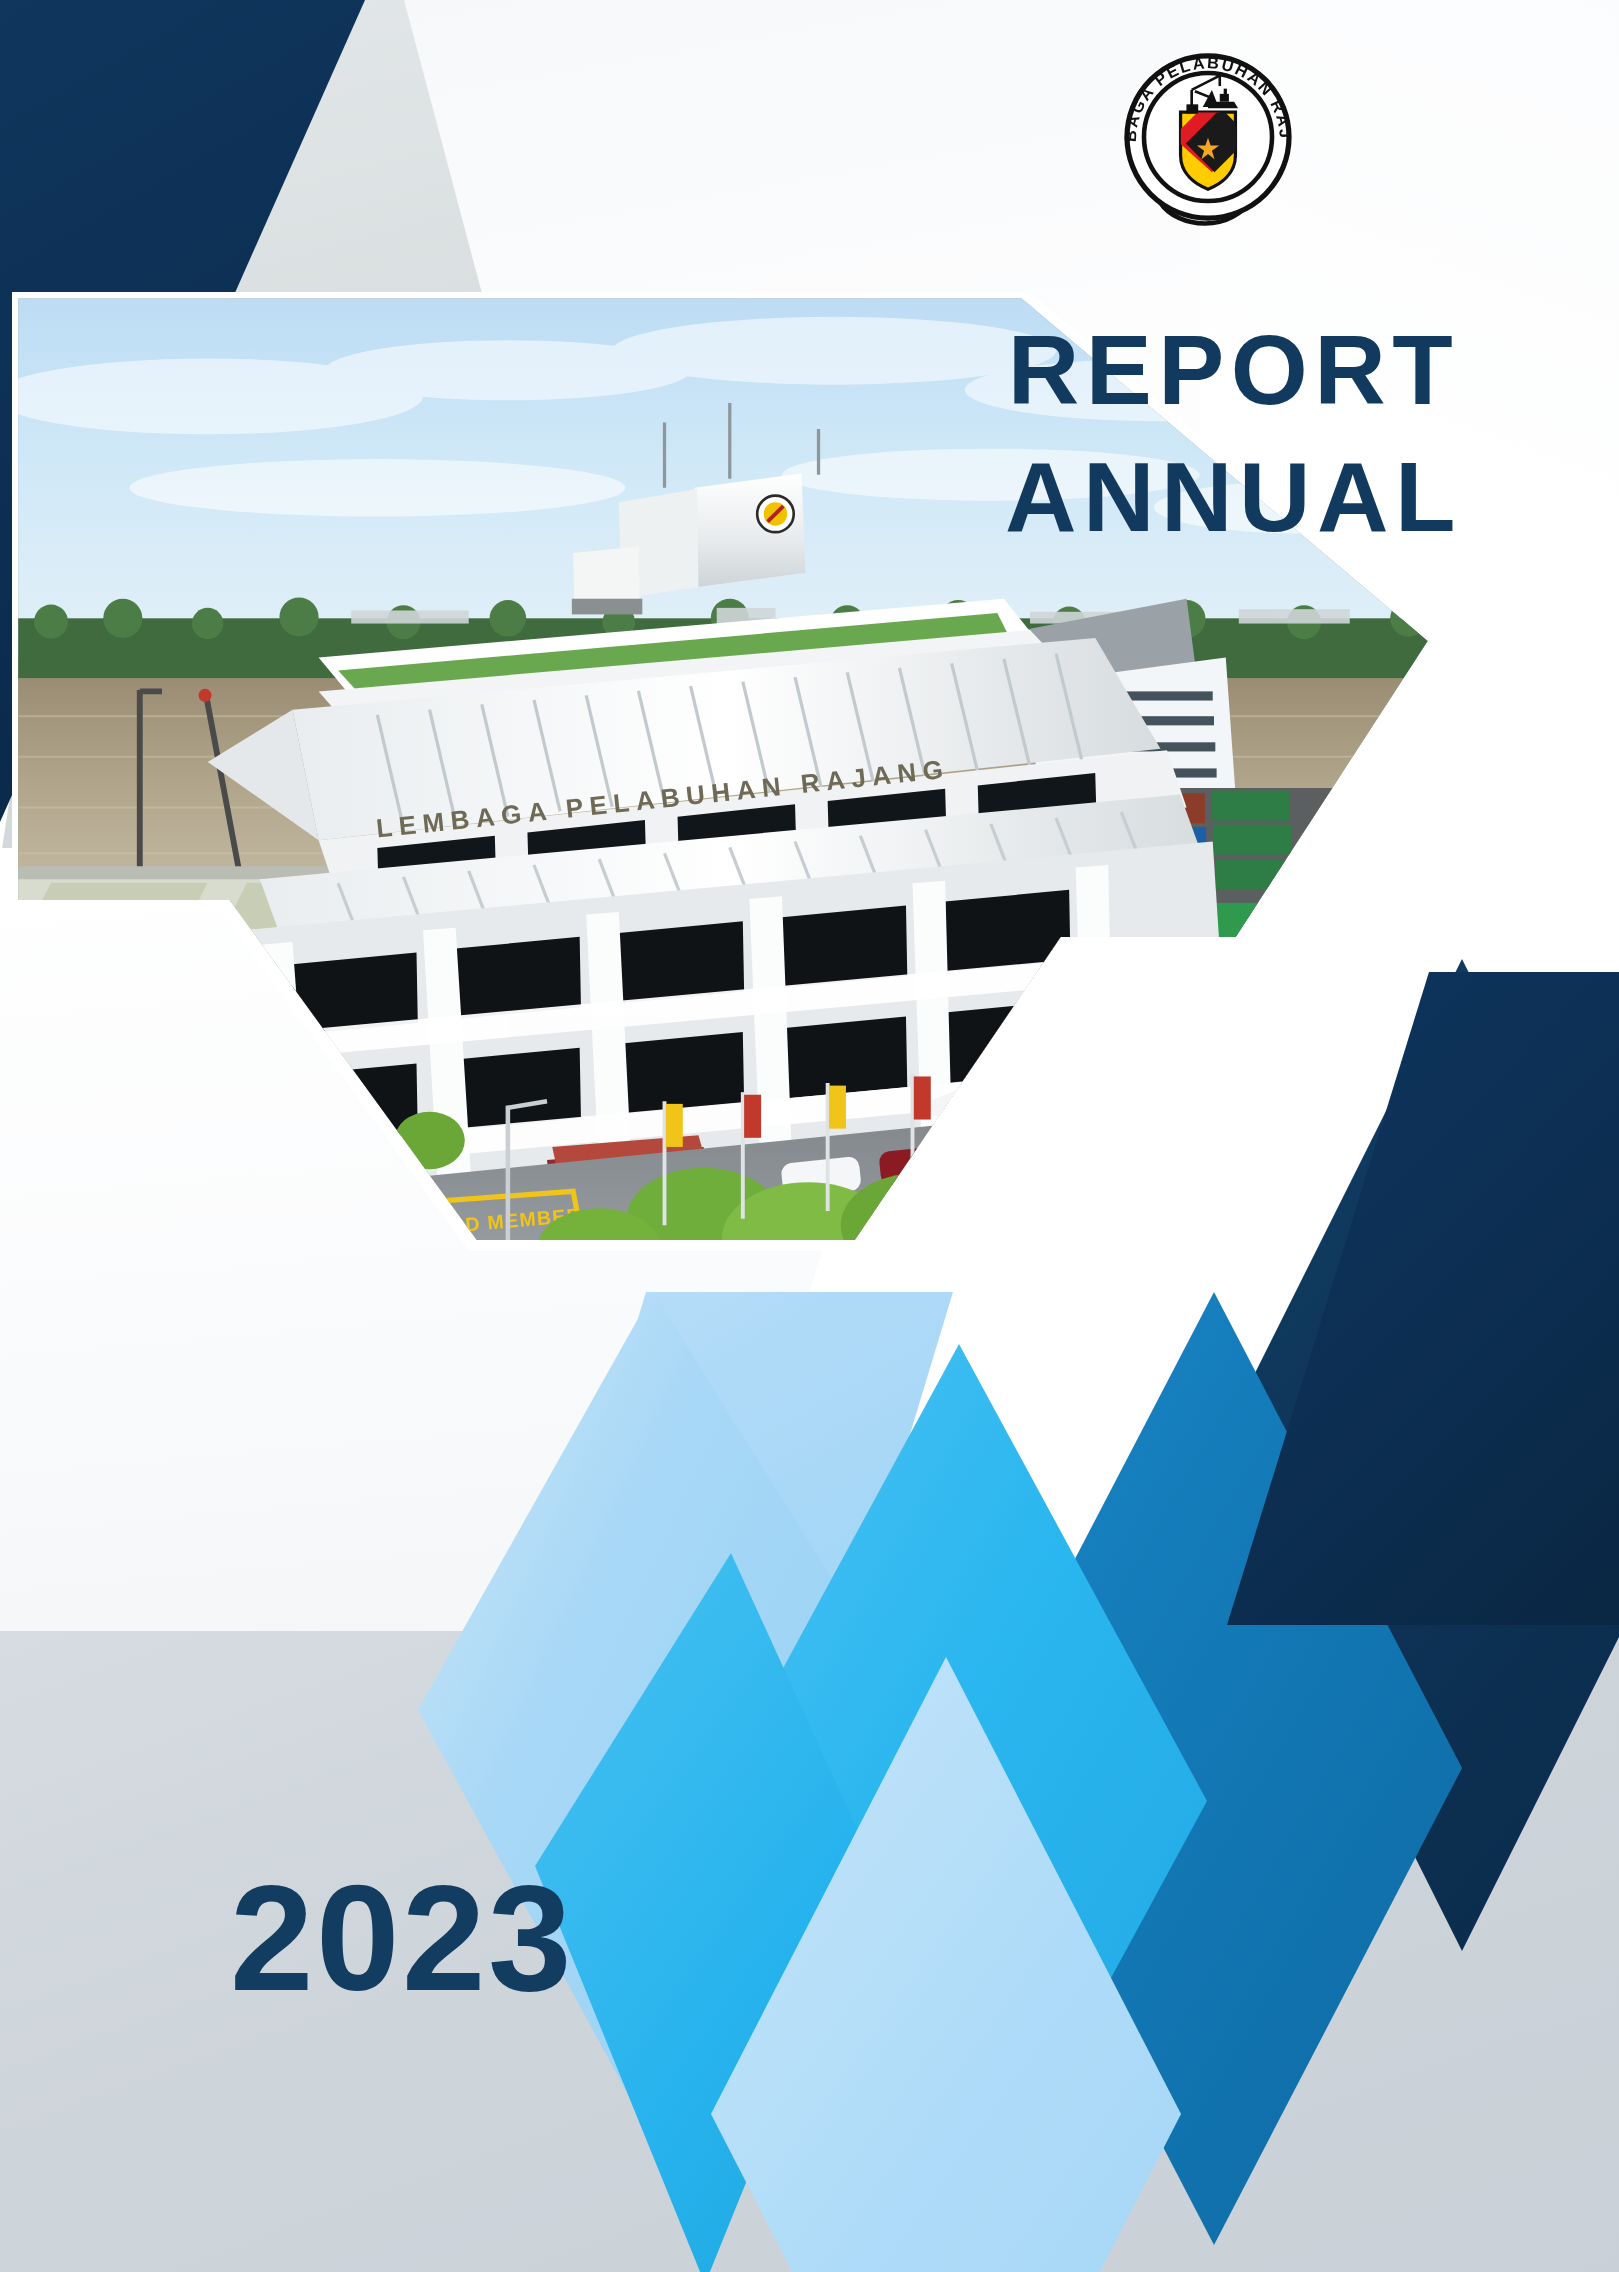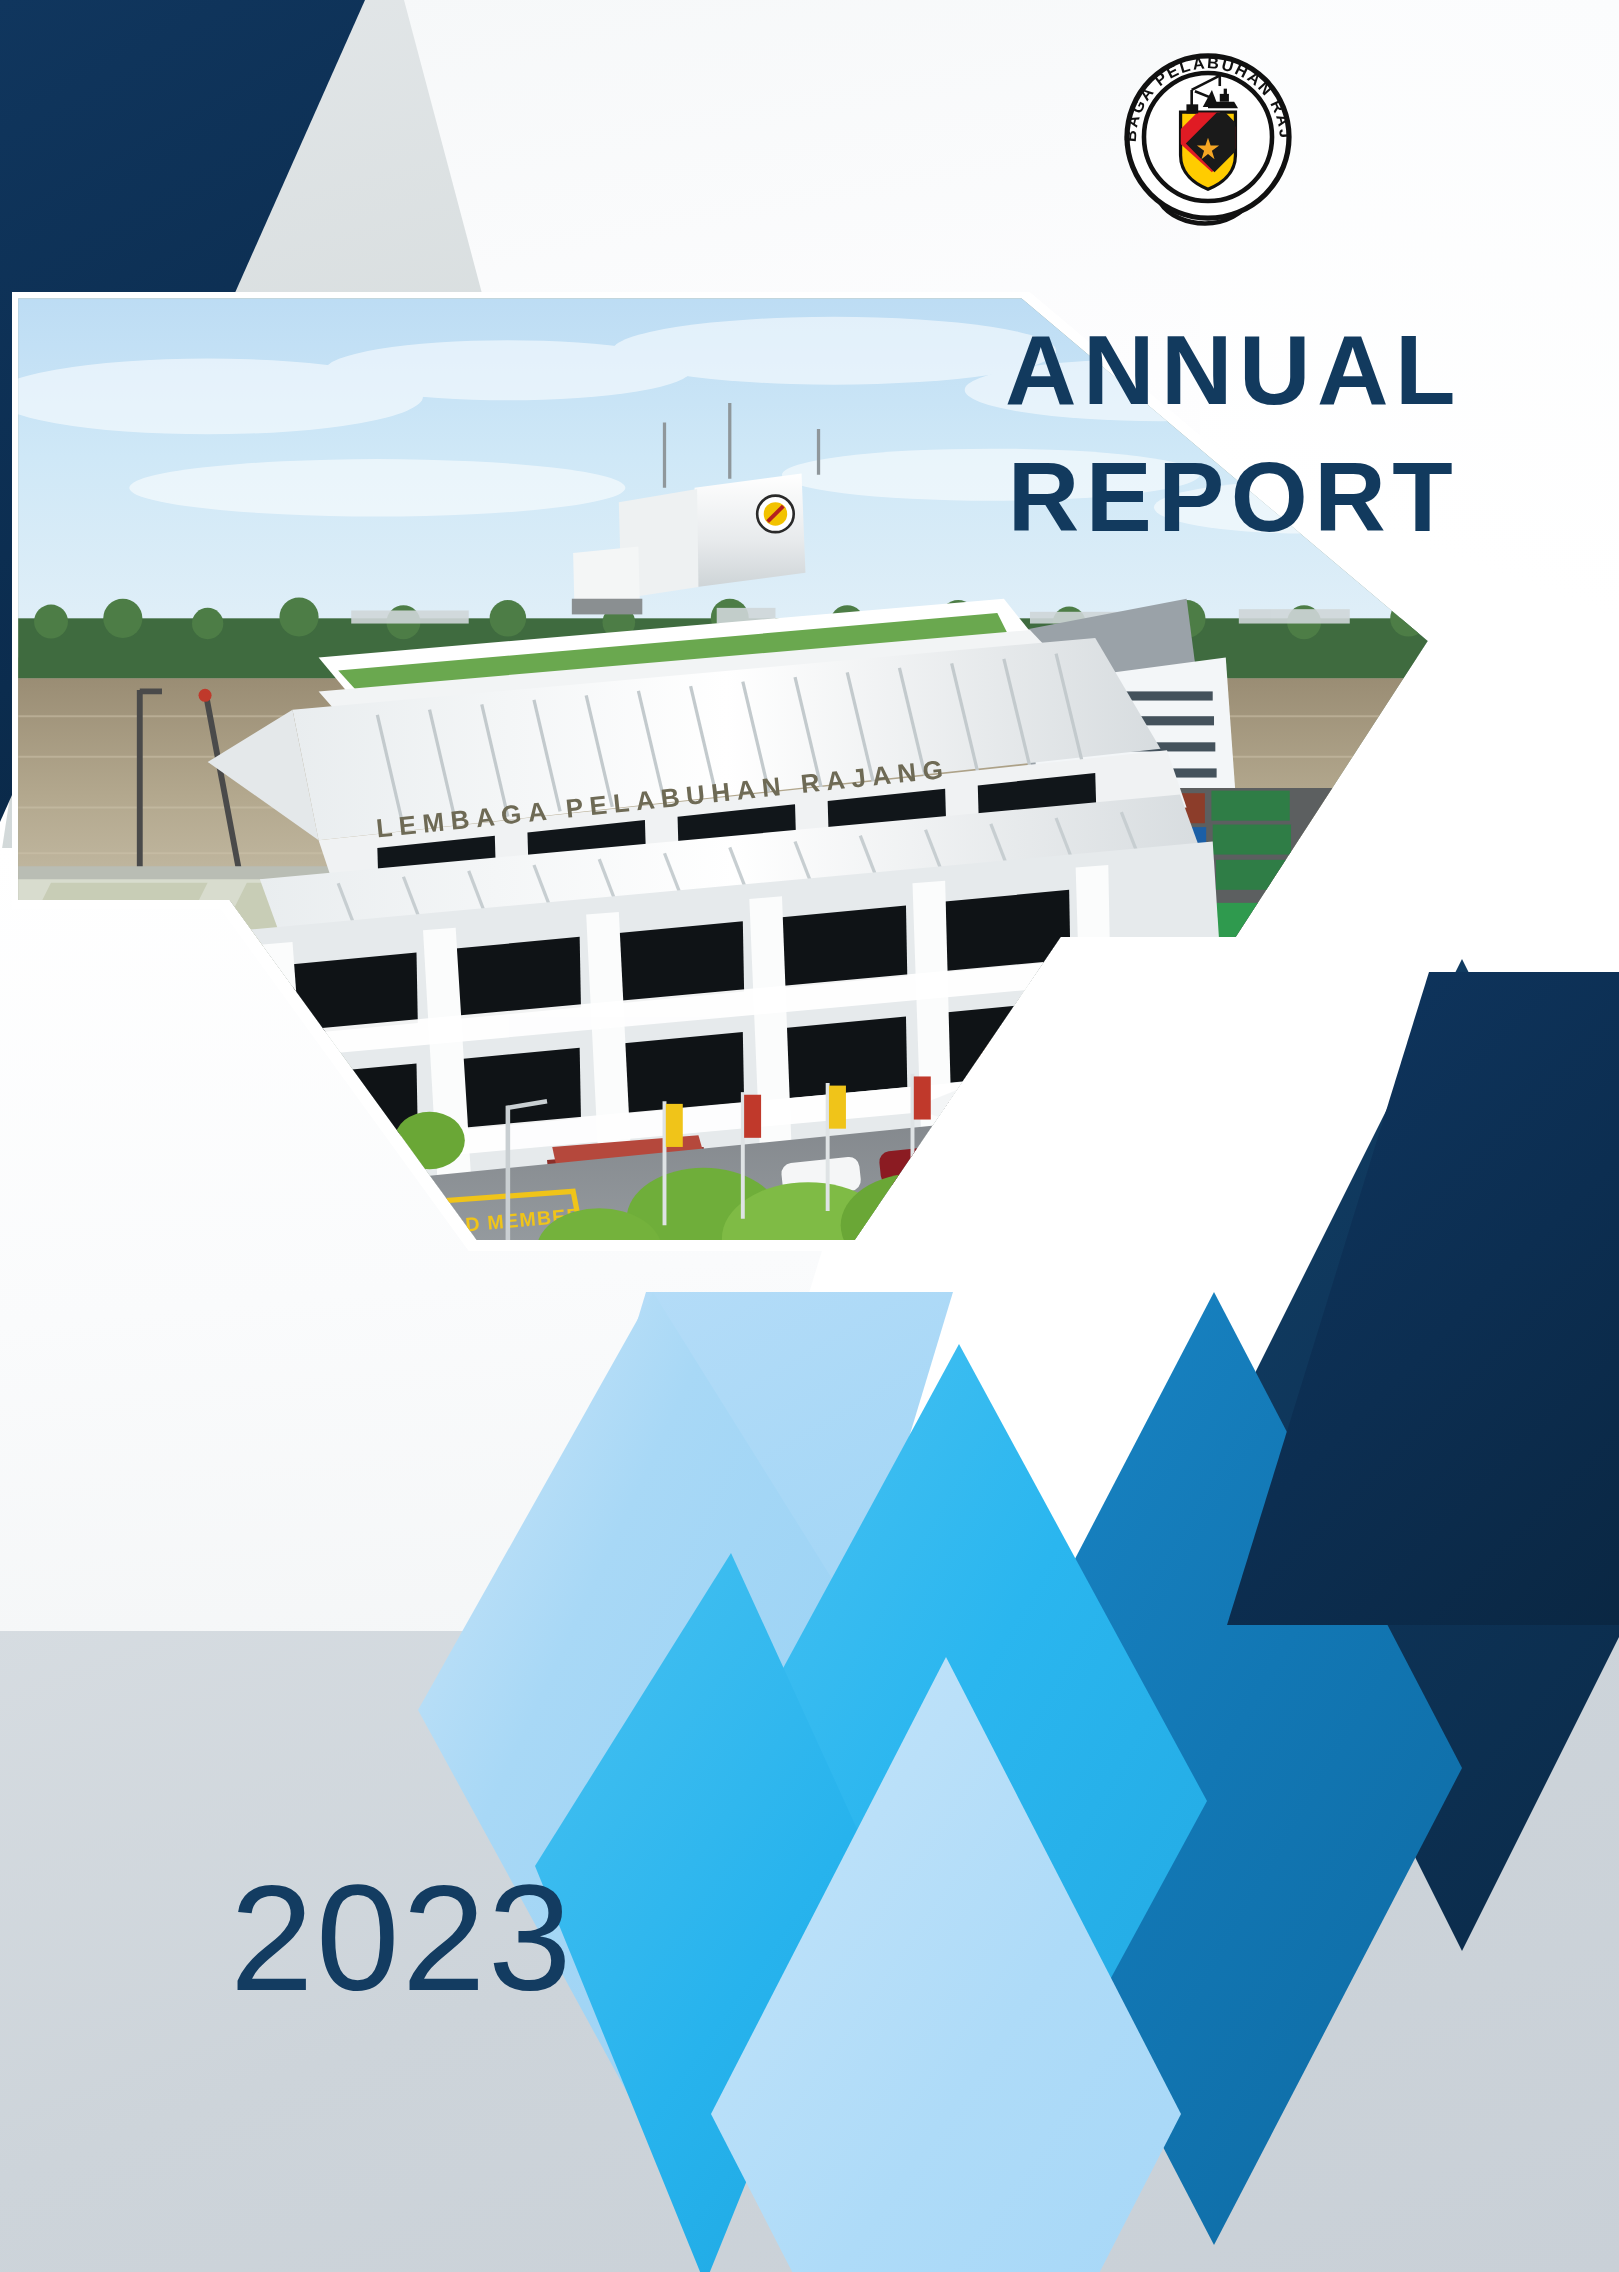--- a/index.html
+++ b/index.html
@@ -164,21 +164,21 @@
     text-transform:uppercase;
     white-space:nowrap;
   }
   #title-line-1 { font-size:99px; }
   #title-line-2 { font-size:99px; }
 
   #year {
     position:absolute; left:230px; top:1863px;
     color:#133c61;
     font-family:"Liberation Sans", sans-serif;
-    font-weight:400;
+    font-weight:700;
     font-size:150px;
     letter-spacing:2.6px;
     line-height:1;
   }
 </style>
 </head>
 <body>
 
 <div id="cover">
 
@@ -535,20 +535,20 @@
       <g fill="#111111">
         <path d="M150 106 L196 106 L190 96 L150 96 Z"></path>
         <rect x="168" y="84" width="14" height="12"></rect>
         <rect x="174" y="76" width="5" height="10"></rect>
         <path d="M142 104 L156 78 L166 104 Z"></path>
       </g>
     </svg>
   </div>
 
   <div id="title-block">
+    <div class="title-line" id="title-line-2">REPORT</div>
     <div class="title-line" id="title-line-1">ANNUAL</div>
-    <div class="title-line" id="title-line-2">REPORT</div>
   </div>
 
   <div id="year">2023</div>
 
 </div>
 
 
 </body></html>

